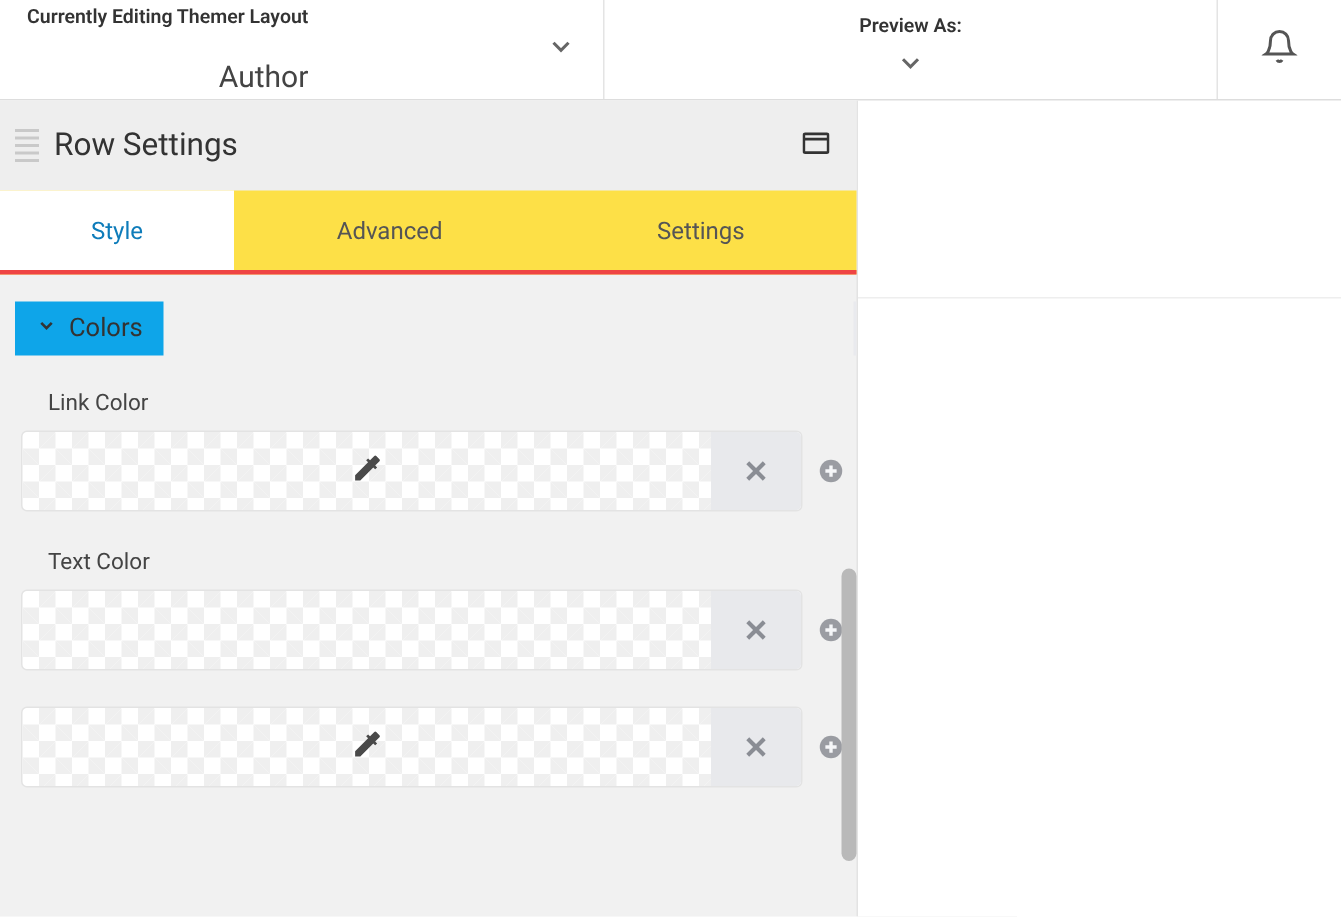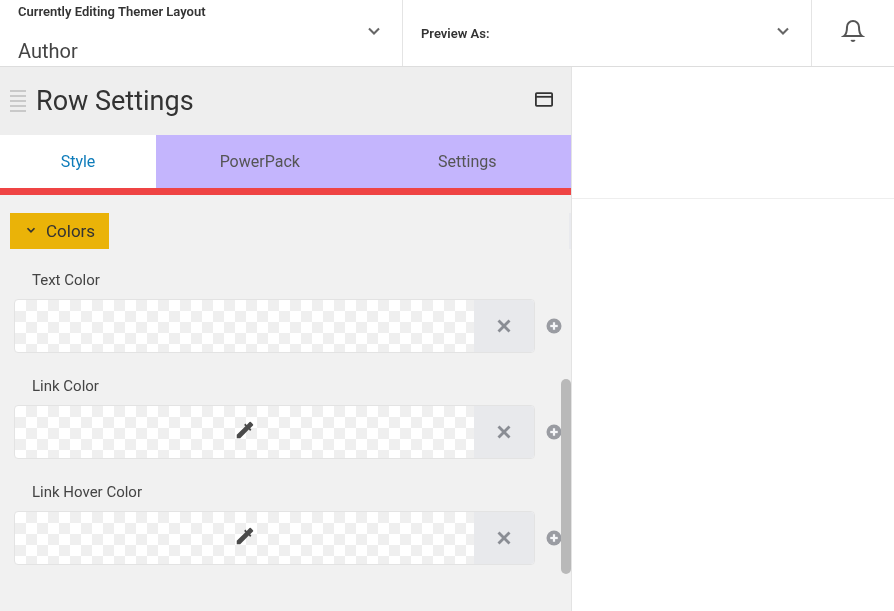--- a/index.html
+++ b/index.html
@@ -19,35 +19,36 @@
     }
     .top-bar-cell {
       padding: 10px 18px;
       border-right: 1px solid #e4e4e4;
       display: flex;
       align-items: center;
       justify-content: space-between;
       position: relative;
     }
     .top-bar-cell.editing { width: 403px; }
-    .top-bar-cell.preview { width: 409px; }
+    .top-bar-cell.preview { width: 409px; flex-direction: column; }
     .top-bar-cell.bell {
       width: 82px;
       justify-content: center;
       border-right: none;
     }
     .cell-stack { display: flex; flex-direction: column; gap: 20px; }
     .cell-label {
       font-size: 13px;
       font-weight: 600;
       color: #333;
     }
     .cell-value {
       font-size: 20px;
       color: #444;
+      text-align: right;
     }
     .chevron {
       color: #666;
     }
     .chevron svg { width: 20px; height: 20px; }
     .bell-icon { color: #555; }
     .bell-icon svg { width: 24px; height: 24px; }
 
     .panel {
       position: absolute;
@@ -71,31 +72,31 @@
       flex-direction: column;
       gap: 3px;
       margin-right: 10px;
       color: #bdbdbd;
     }
     .drag-grip span {
       height: 2px;
       background: #c9c9c9;
     }
     .panel-title {
-      font-size: 27px;
+      font-size: 21px;
       color: #333;
       flex: 1;
     }
     .device-icon { color: #333; }
     .device-icon svg { width: 18px; height: 15px; }
 
     .tabs {
       display: flex;
-      background: #c4b5fd;
-      border-bottom: 7px solid #ef4444;
+      background: #fde047;
+      border-bottom: 3px solid #ef4444;
     }
     .tab {
       flex: 1;
       text-align: center;
       padding: 17px 0;
       font-size: 16px;
       color: #555;
       cursor: pointer;
     }
     .tab.active {
@@ -104,21 +105,21 @@
       flex: 0 0 156px;
     }
 
     .section {
       padding-top: 18px;
     }
     .section-header {
       display: flex;
       align-items: center;
       gap: 8px;
-      background: #eab308;
+      background: #0ea5e9;
       padding: 8px 14px;
       font-size: 17px;
       color: #333;
       cursor: pointer;
       margin-right: 460px;
     }
     .section-header-wrap {
       display: flex;
       margin-left: 10px;
     }
@@ -255,90 +256,89 @@
     <span class="device-icon">
       <svg viewBox="0 0 20 16" fill="none" stroke="currentColor" stroke-width="2">
           <rect x="1" y="1" width="18" height="14" rx="1"></rect>
           <line x1="1" y1="5" x2="19" y2="5"></line>
         </svg>
     </span>
   </div>
 
   <div class="tabs">
     <div class="tab active">Style</div>
-    <div class="tab">PowerPack</div>
+    <div class="tab">Advanced</div>
     <div class="tab">Settings</div>
   </div>
 
   <div class="section">
     <div class="section-header-wrap">
       <div class="section-header">
         <span class="chev-down">
           <svg viewBox="0 0 24 24" fill="none" stroke="currentColor" stroke-width="3">
               <polyline points="6 9 12 15 18 9"></polyline>
             </svg>
         </span>
         <span>Colors</span>
       </div>
       <div class="filler"></div>
     </div>
 
     <div class="section-body">
       <div class="field">
-        <div class="field-label">Text Color</div>
+        <div class="field-label">Link Color</div>
         <div class="field-row">
           <div class="color-input">
-            <div class="checker"></div>
+            <div class="checker">
+              <span class="eyedropper">
+                <svg viewBox="0 0 24 24" fill="currentColor">
+                    <path d="M20.71 5.63l-2.34-2.34a1 1 0 0 0-1.41 0l-3.12 3.12-1.41-1.41-1.42 1.41 1.42 1.42L3 17.25V21h3.75l9.42-9.43 1.42 1.42 1.41-1.42-1.41-1.41 3.12-3.12a1 1 0 0 0 0-1.41z"></path>
+                  </svg>
+              </span>
+            </div>
             <div class="clear-btn">
               <svg viewBox="0 0 24 24" fill="none" stroke="currentColor" stroke-width="3">
                   <line x1="6" y1="6" x2="18" y2="18"></line>
                   <line x1="18" y1="6" x2="6" y2="18"></line>
                 </svg>
             </div>
           </div>
           <span class="add-btn">
             <svg viewBox="0 0 24 24" fill="currentColor">
                 <circle cx="12" cy="12" r="10"></circle>
                 <line x1="12" y1="7" x2="12" y2="17" stroke="#f5f6f8" stroke-width="3"></line>
                 <line x1="7" y1="12" x2="17" y2="12" stroke="#f5f6f8" stroke-width="3"></line>
               </svg>
           </span>
         </div>
       </div>
 
       <div class="field">
-        <div class="field-label">Link Color</div>
+        <div class="field-label">Text Color</div>
         <div class="field-row">
           <div class="color-input">
-            <div class="checker">
-              <span class="eyedropper">
-                <svg viewBox="0 0 24 24" fill="currentColor">
-                    <path d="M20.71 5.63l-2.34-2.34a1 1 0 0 0-1.41 0l-3.12 3.12-1.41-1.41-1.42 1.41 1.42 1.42L3 17.25V21h3.75l9.42-9.43 1.42 1.42 1.41-1.42-1.41-1.41 3.12-3.12a1 1 0 0 0 0-1.41z"></path>
-                  </svg>
-              </span>
-            </div>
+            <div class="checker"></div>
             <div class="clear-btn">
               <svg viewBox="0 0 24 24" fill="none" stroke="currentColor" stroke-width="3">
                   <line x1="6" y1="6" x2="18" y2="18"></line>
                   <line x1="18" y1="6" x2="6" y2="18"></line>
                 </svg>
             </div>
           </div>
           <span class="add-btn">
             <svg viewBox="0 0 24 24" fill="currentColor">
                 <circle cx="12" cy="12" r="10"></circle>
                 <line x1="12" y1="7" x2="12" y2="17" stroke="#f5f6f8" stroke-width="3"></line>
                 <line x1="7" y1="12" x2="17" y2="12" stroke="#f5f6f8" stroke-width="3"></line>
               </svg>
           </span>
         </div>
       </div>
 
       <div class="field">
-        <div class="field-label">Link Hover Color</div>
         <div class="field-row">
           <div class="color-input">
             <div class="checker">
               <span class="eyedropper">
                 <svg viewBox="0 0 24 24" fill="currentColor">
                     <path d="M20.71 5.63l-2.34-2.34a1 1 0 0 0-1.41 0l-3.12 3.12-1.41-1.41-1.42 1.41 1.42 1.42L3 17.25V21h3.75l9.42-9.43 1.42 1.42 1.41-1.42-1.41-1.41 3.12-3.12a1 1 0 0 0 0-1.41z"></path>
                   </svg>
               </span>
             </div>
             <div class="clear-btn">

